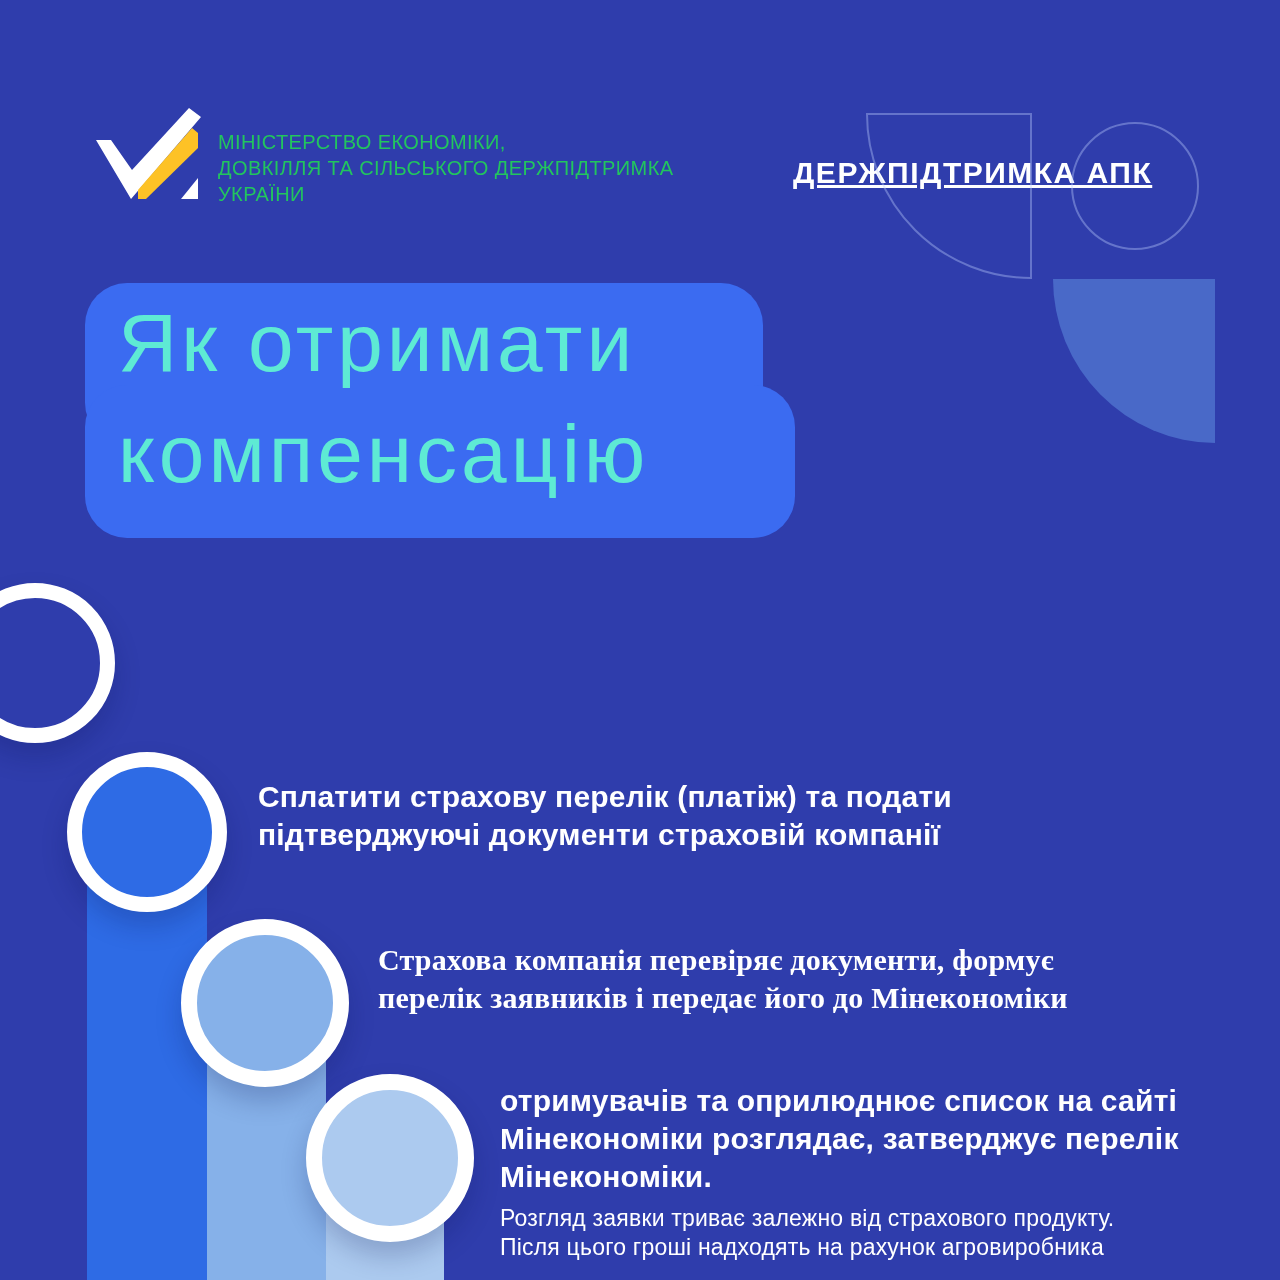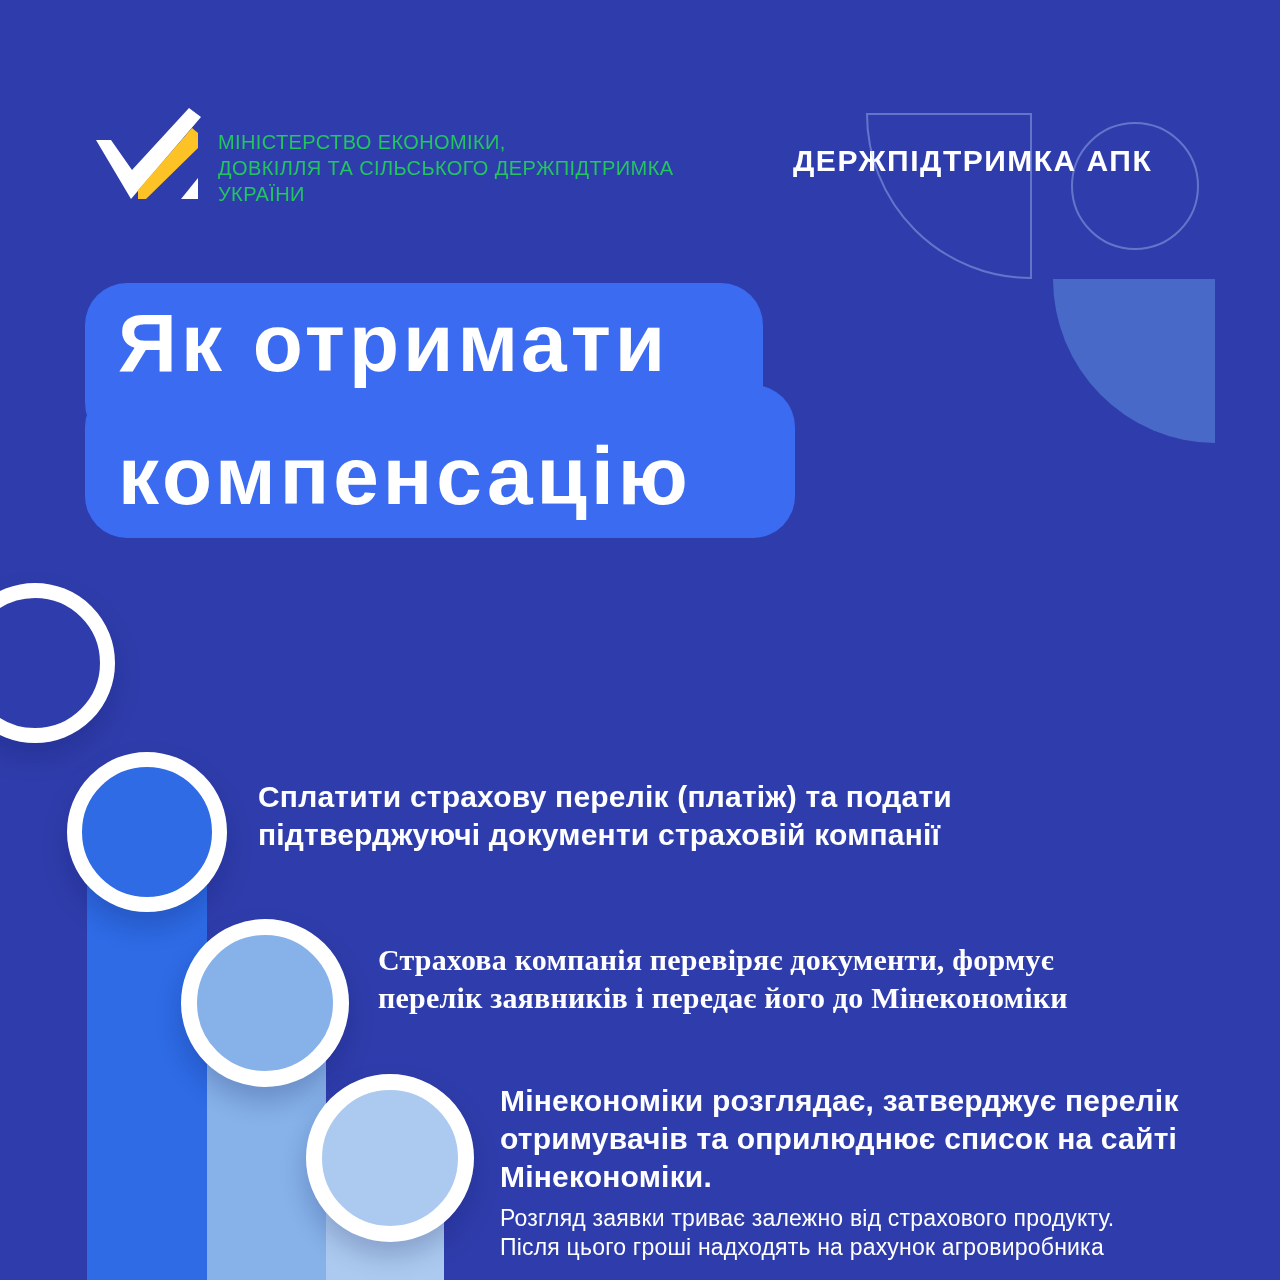--- a/index.html
+++ b/index.html
@@ -12,42 +12,42 @@
     color: #ffffff;
   }
   
   .logo { position: absolute; left: 85px; top: 103px; }
   .ministry-name {
     position: absolute; left: 218px; top: 129px;
     font-size: 20px; line-height: 26px; font-weight: 400;
     letter-spacing: 0.4px; color: #22c55e; white-space: nowrap;
   }
   .program-label {
-    position: absolute; left: 793px; top: 144px;
+    position: absolute; left: 793px; top: 156px;
     font-size: 30px; font-weight: 700; letter-spacing: 1.5px;
-    color: #ffffff; white-space: nowrap;
+    color: #ffffff; white-space: nowrap; text-decoration: underline;
   }
   
   .deco { position: absolute; }
   .deco-circle-outline {
     left: 1071px; top: 122px; width: 128px; height: 128px;
     border: 2px solid rgba(190,208,255,0.38); border-radius: 50%;
     box-sizing: border-box;
   }
   
   .bubble-rect { position: absolute; background: #3B6BF1; }
   .bubble-top  { left: 85px; top: 283px; width: 678px; height: 162px; border-radius: 42px; }
   .bubble-bottom { left: 85px; top: 385px; width: 710px; height: 153px; border-radius: 42px; }
   .title-line {
     position: absolute; left: 118px;
-    font-size: 82px; font-weight: 700; letter-spacing: 4px;
-    line-height: 82px; white-space: nowrap; color: #ffffff;
+    font-size: 82px; font-weight: 400; letter-spacing: 4px;
+    line-height: 82px; white-space: nowrap; color: #5eead4;
   }
   .title-line1 { top: 302px; }
-  .title-line2 { top: 435px; }
+  .title-line2 { top: 413px; }
   
   .bar { position: absolute; }
   .bar-1 { left: 87px;  top: 832px;  width: 120px; height: 448px; background: #2E6BE5; }
   .bar-2 { left: 207px; top: 1002px; width: 119px; height: 278px; background: #86B1E9; }
   .bar-3 { left: 326px; top: 1158px; width: 118px; height: 122px; background: #ACCAEF; }
   
   .circle {
     position: absolute; border-radius: 50%;
     border: 15px solid #ffffff; box-sizing: content-box;
     box-shadow: 0 14px 26px rgba(10,18,80,0.22);
@@ -118,22 +118,22 @@
     <div class="line">Сплатити страхову перелік (платіж) та подати</div>
     <div class="line">підтверджуючі документи страховій компанії</div>
   </div>
 
   <div class="step-text step-3">
     <div class="line">Страхова компанія перевіряє документи, формує</div>
     <div class="line">перелік заявників і передає його до Мінекономіки</div>
   </div>
 
   <div class="step-text step-4">
+    <div class="line">отримувачів та оприлюднює список на сайті</div>
     <div class="line">Мінекономіки розглядає, затверджує перелік</div>
-    <div class="line">отримувачів та оприлюднює список на сайті</div>
     <div class="line">Мінекономіки.</div>
     <div class="step-note">
       <div class="line">Розгляд заявки триває залежно від страхового продукту.</div>
       <div class="line">Після цього гроші надходять на рахунок агровиробника</div>
     </div>
   </div>
 
 </div>
 
 </body></html>

